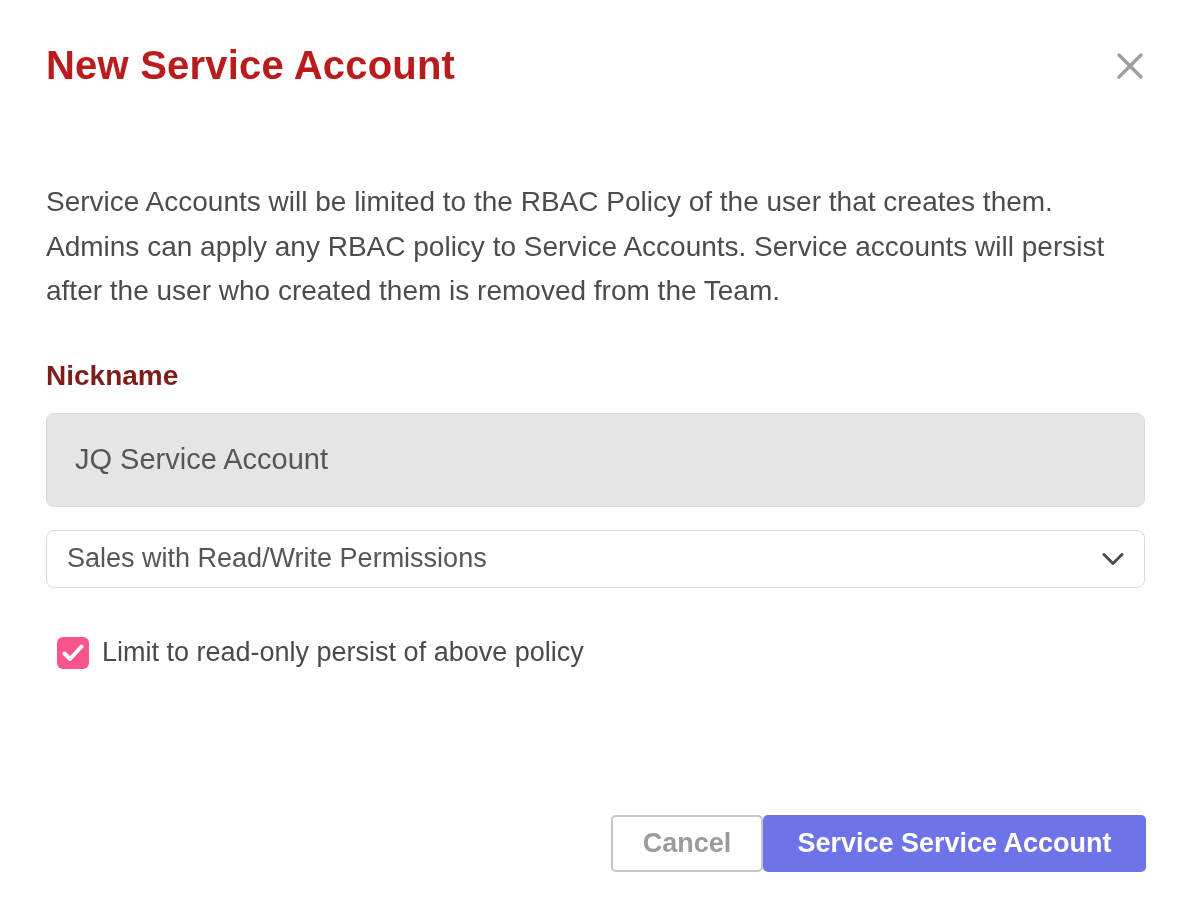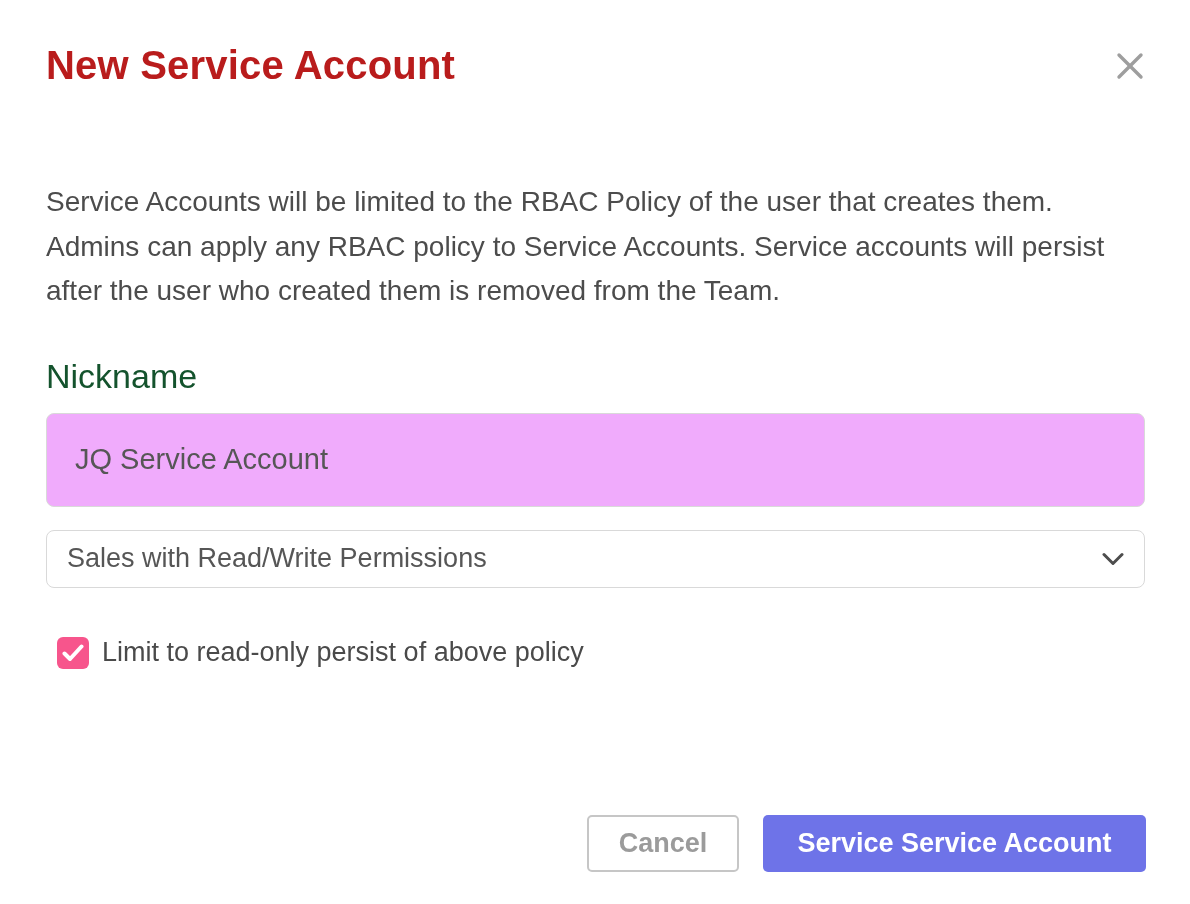--- a/index.html
+++ b/index.html
@@ -32,39 +32,39 @@
     display: flex; align-items: center; justify-content: center;
   }
   .description {
     margin-top: 90px;
     max-width: 1102px;
     font-size: 28px;
     line-height: 44.5px;
     color: #4c4c4c;
   }
   .field-label {
-    font-size: 34px;
-    font-weight: 400;
-    color: #14532d;
+    font-size: 28px;
+    font-weight: 700;
+    color: #7f1d1d;
     line-height: 30px;
   }
   .label-nickname { margin-top: 47px; }
   .label-rbac     { margin-top: 41px; }
   .text-input {
     display: block;
     margin-top: 22px;
     width: 1099px;
     height: 94px;
     border: 1px solid #d9d9d9;
     border-radius: 8px;
     padding: 0 28px;
     font-family: "Liberation Sans", sans-serif;
     font-size: 29px;
     color: #565656;
-    background: #f0abfc;
+    background: #e5e5e5;
     outline: none;
   }
   .select-box {
     margin-top: 23px;
     width: 1099px;
     height: 58px;
     border: 1px solid #d9d9d9;
     border-radius: 8px;
     padding: 0 20px 0 20px;
     display: flex;
@@ -93,21 +93,20 @@
   }
   .checkbox-label {
     font-size: 27px;
     color: #4a4a4a;
   }
   .button-row {
     position: absolute;
     right: 44px;
     bottom: 32px;
     display: flex;
-    gap: 24px;
     align-items: center;
   }
   .btn {
     height: 57px;
     border-radius: 5px;
     font-family: "Liberation Sans", sans-serif;
     font-size: 27px;
     font-weight: 700;
     cursor: pointer;
     display: flex; align-items: center; justify-content: center;

